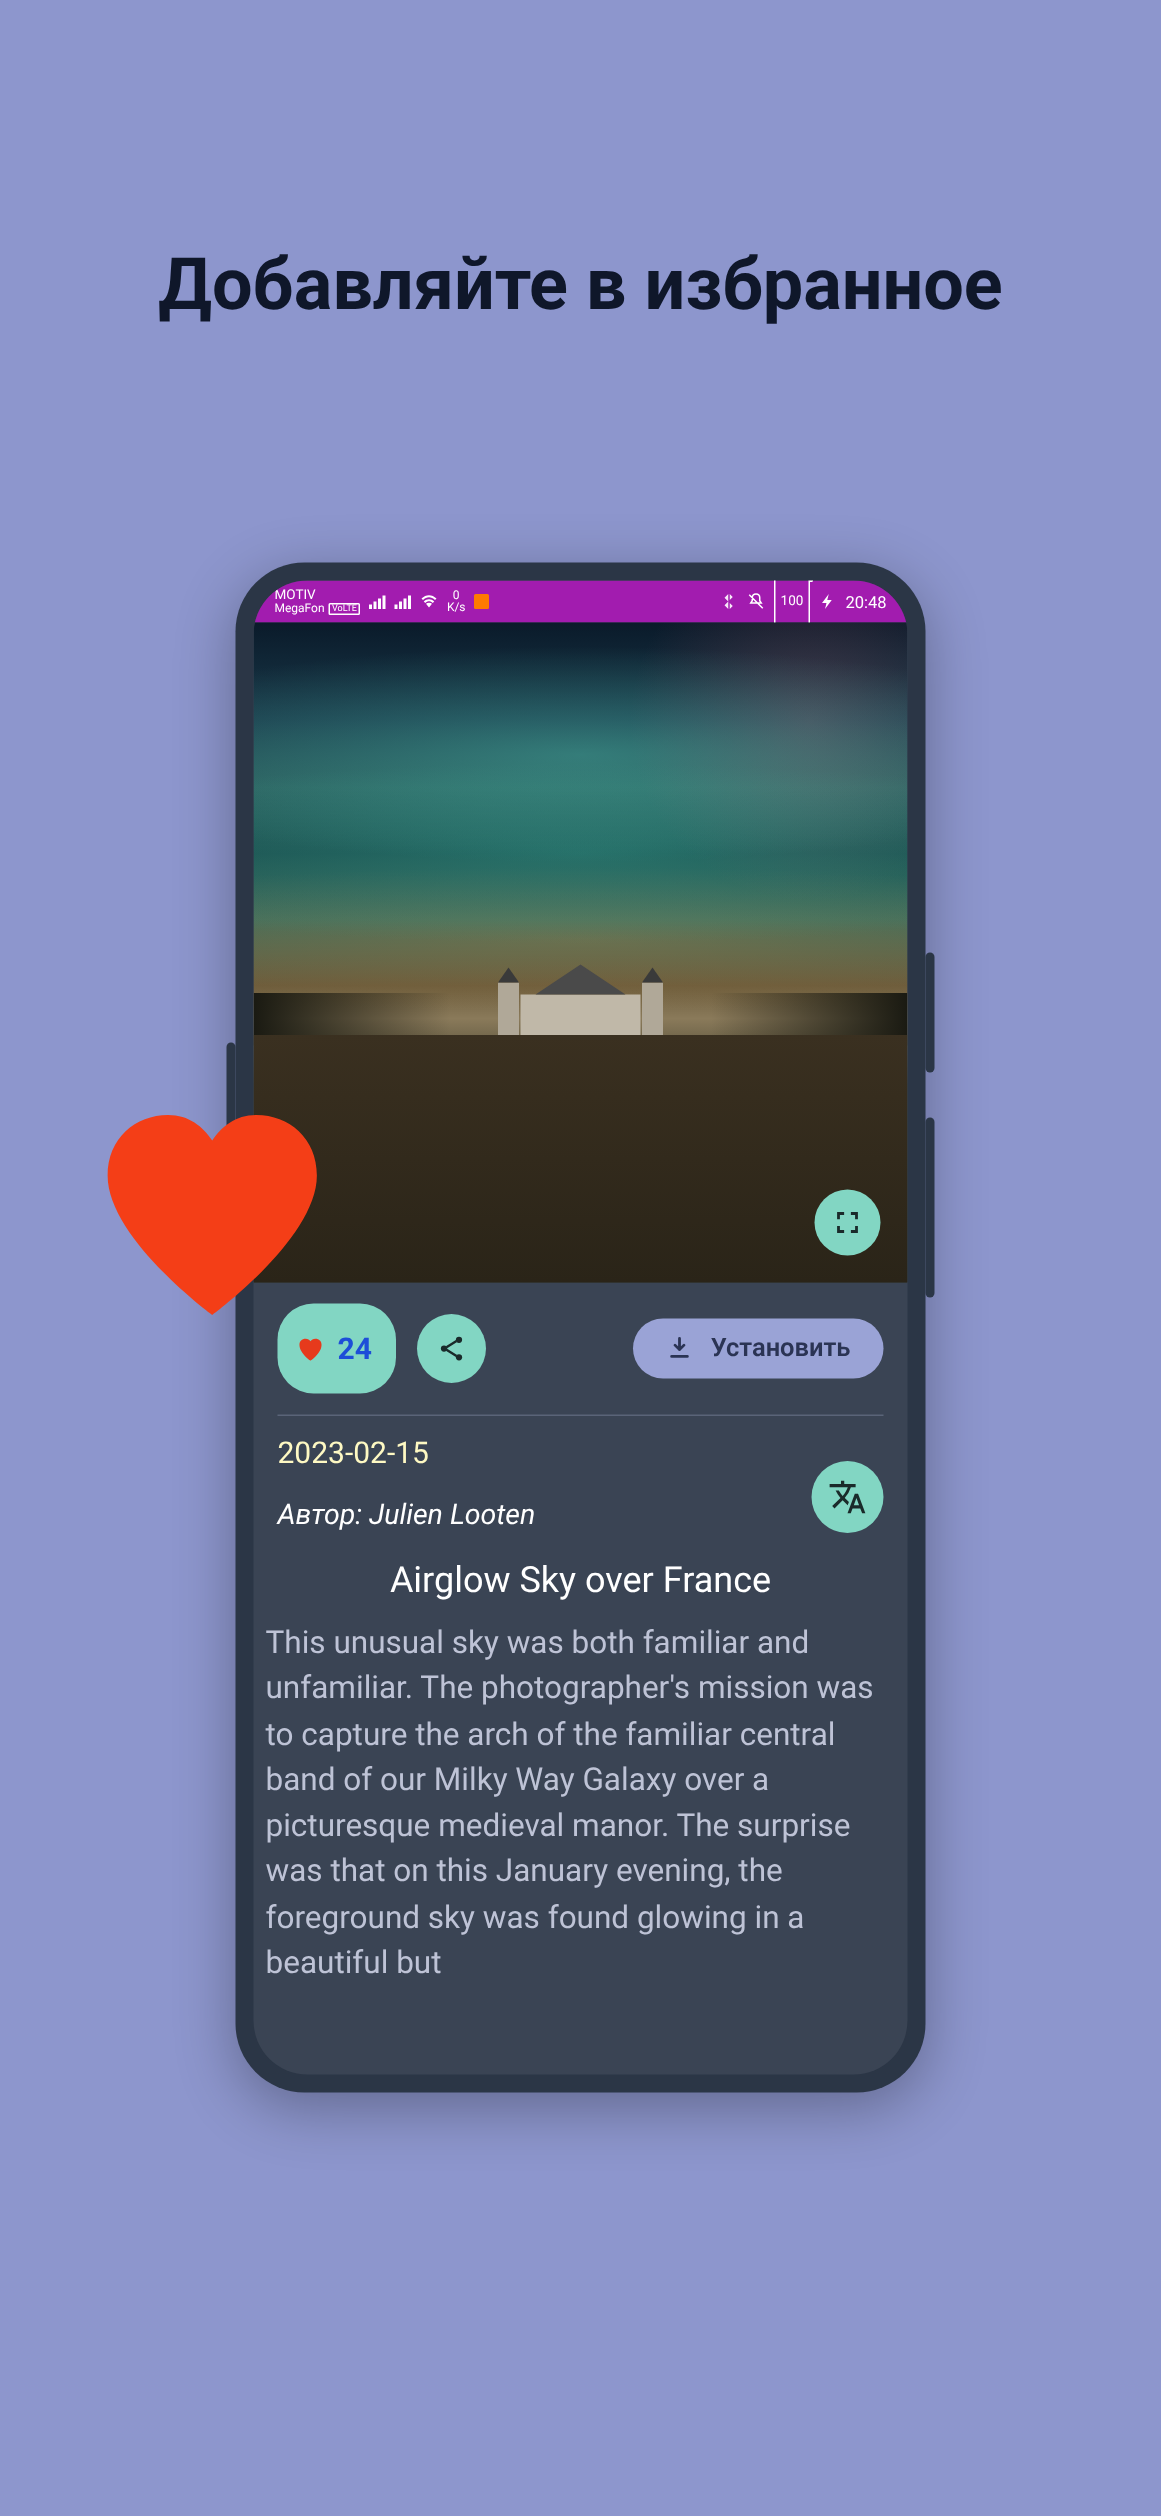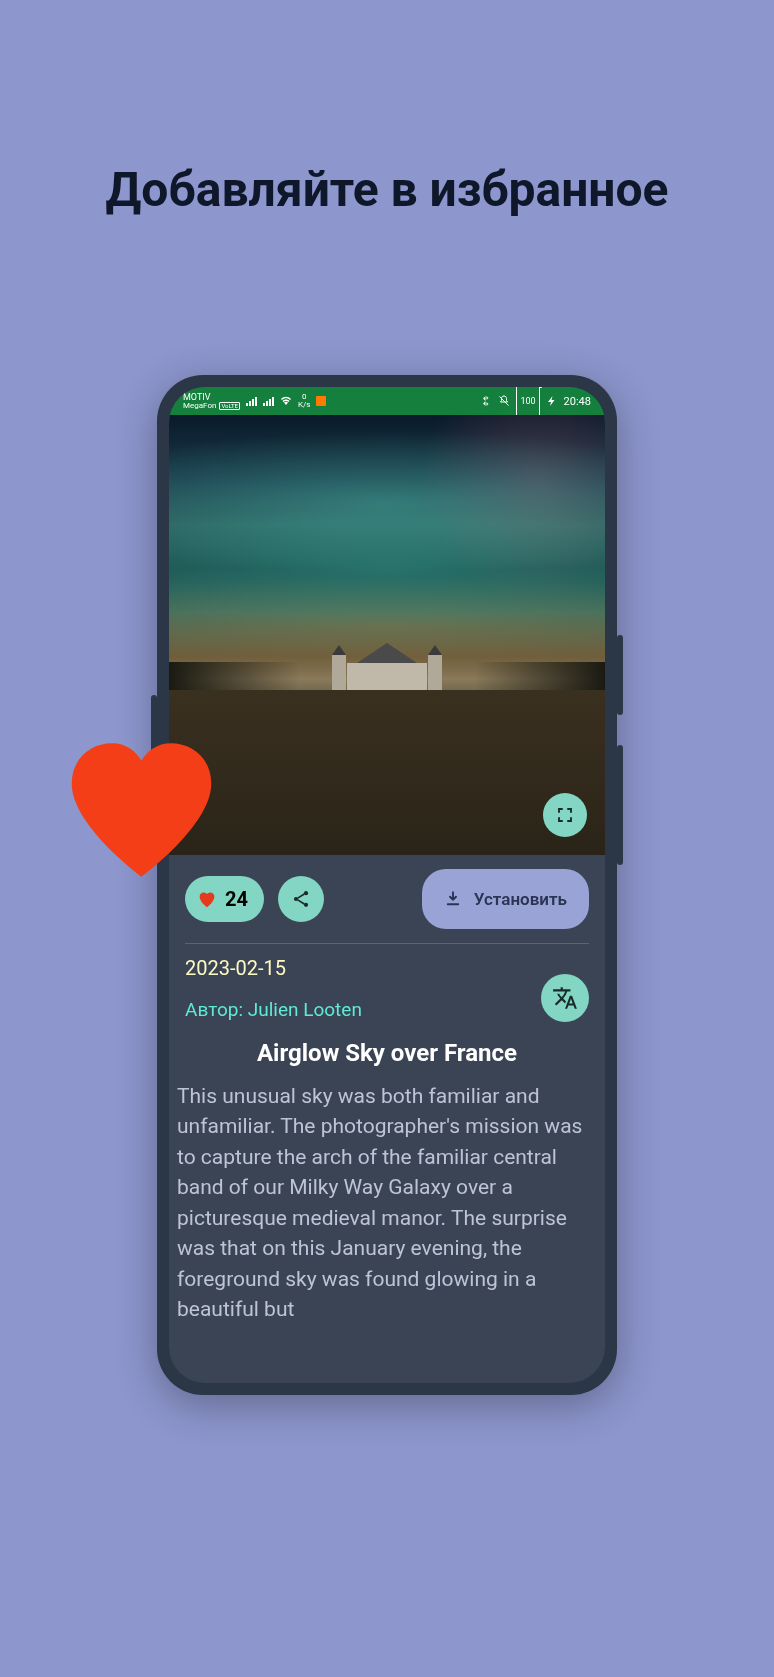--- a/index.html
+++ b/index.html
@@ -42,21 +42,21 @@
   .screen {
     width: 100%;
     height: 100%;
     background: #3a4454;
     border-radius: 36px;
     overflow: hidden;
     position: relative;
   }
   .status-bar {
     height: 28px;
-    background: #15803d;
+    background: #a21caf;
     display: flex;
     align-items: center;
     justify-content: space-between;
     padding: 0 14px;
     color: #fff;
     font-size: 10px;
   }
   .status-left { display: flex; align-items: center; gap: 6px; }
   .status-left .op { line-height: 1; }
   .status-left .op1 { font-size: 9px; }
@@ -130,83 +130,83 @@
   .fullscreen-btn svg { width: 18px; height: 18px; }
   .actions-row {
     display: flex;
     align-items: center;
     gap: 14px;
     padding: 14px 16px;
   }
   .like-pill {
     background: #82d6c3;
     border-radius: 24px;
-    height: 46px;
+    height: 60px;
     display: flex;
     align-items: center;
     padding: 0 16px 0 12px;
     gap: 8px;
     font-weight: 700;
     font-size: 20px;
-    color: #000000;
+    color: #1d4ed8;
   }
   .like-pill svg { width: 20px; height: 18px; }
   .share-btn {
     width: 46px;
     height: 46px;
     background: #82d6c3;
     border-radius: 50%;
     display: flex;
     align-items: center;
     justify-content: center;
   }
   .share-btn svg { width: 20px; height: 20px; }
   .install-btn {
     margin-left: auto;
     background: #9aa3d6;
     border-radius: 24px;
-    height: 60px;
+    height: 40px;
     display: flex;
     align-items: center;
     padding: 0 22px;
     gap: 12px;
     color: #2b3454;
     font-weight: 600;
     font-size: 17px;
   }
   .install-btn svg { width: 18px; height: 18px; }
   .divider {
     height: 1px;
     background: #5a6478;
     margin: 0 16px;
   }
   .meta-section {
     padding: 12px 16px 0;
     position: relative;
     color: #c8cde0;
   }
   .date { font-size: 20px; margin-bottom: 18px; color: #fef9c3; }
-  .author { font-size: 19px; margin-bottom: 14px; color: #5eead4; }
+  .author { font-size: 19px; font-style: italic; margin-bottom: 14px; color: #ffffff; }
   .translate-btn {
     position: absolute;
     right: 16px;
     top: 30px;
     width: 48px;
     height: 48px;
     background: #82d6c3;
     border-radius: 50%;
     display: flex;
     align-items: center;
     justify-content: center;
   }
   .translate-btn svg { width: 26px; height: 26px; }
   .article-title {
     color: #fff;
     font-size: 24px;
-    font-weight: 700;
+    font-weight: 400;
     text-align: center;
     padding: 4px 16px 14px;
   }
   .article-body {
     color: #bec3d6;
     font-size: 21px;
     line-height: 1.45;
     padding: 0 8px;
   }
   .big-heart {

